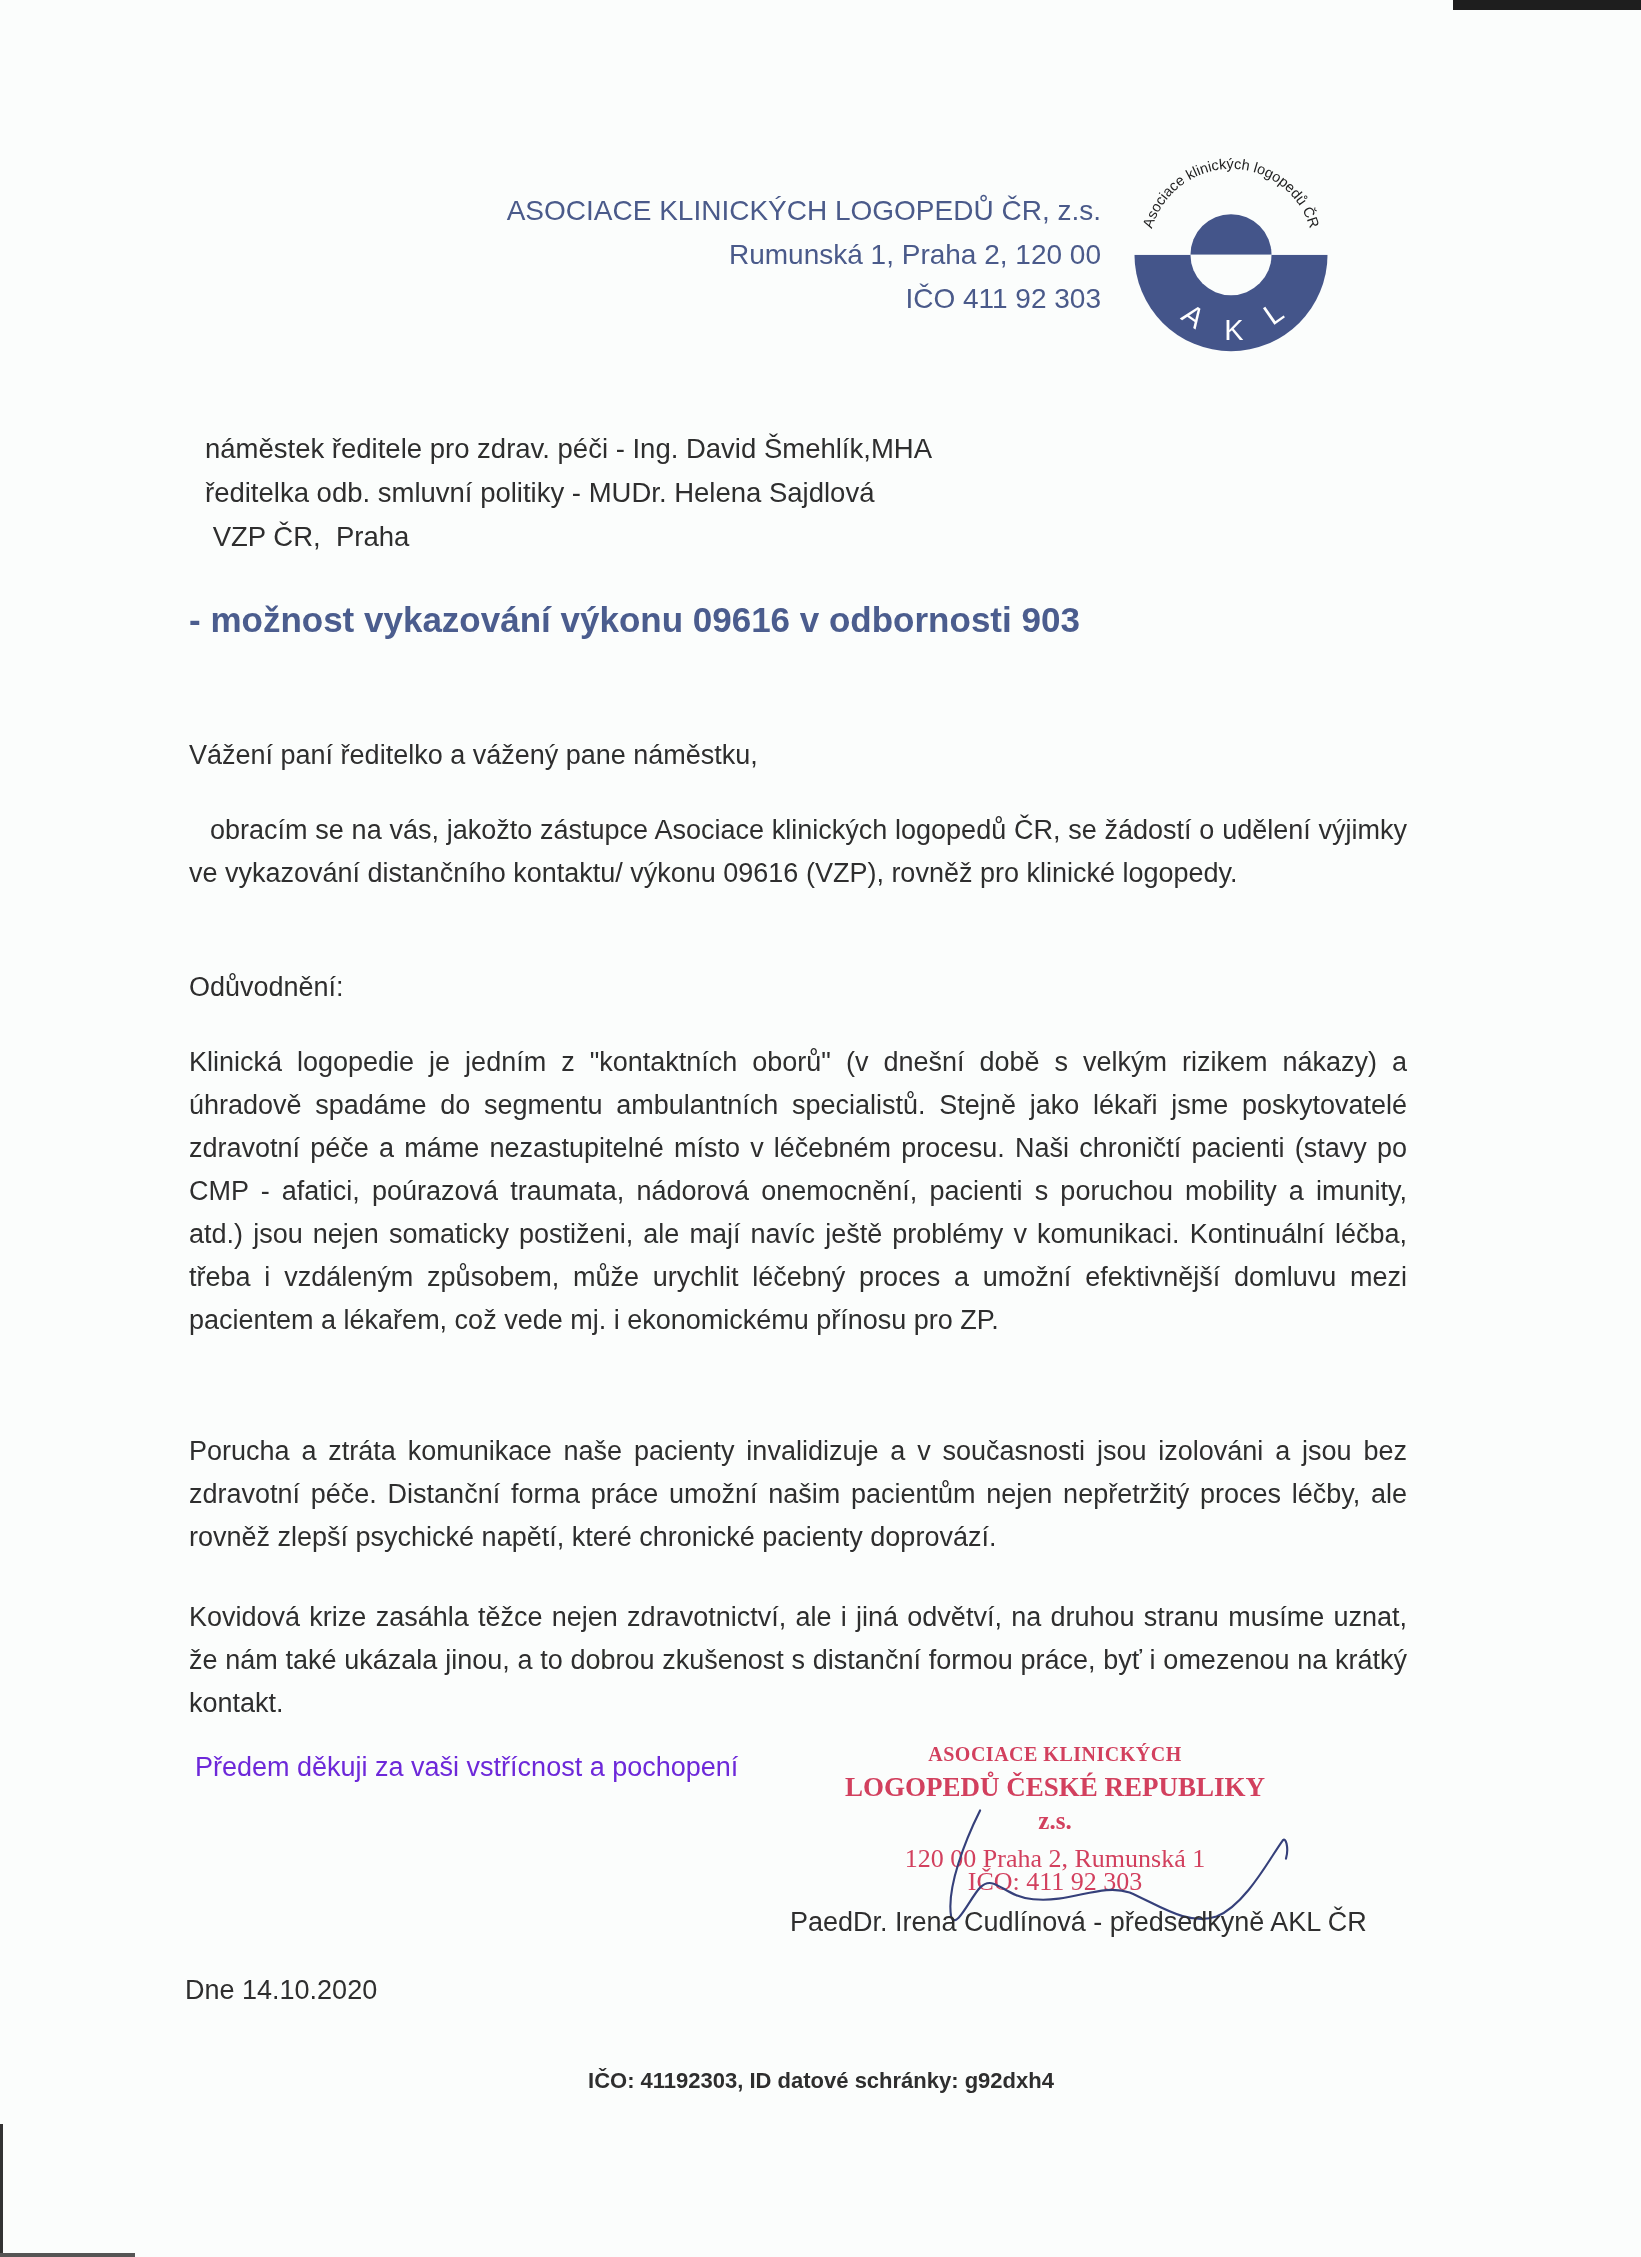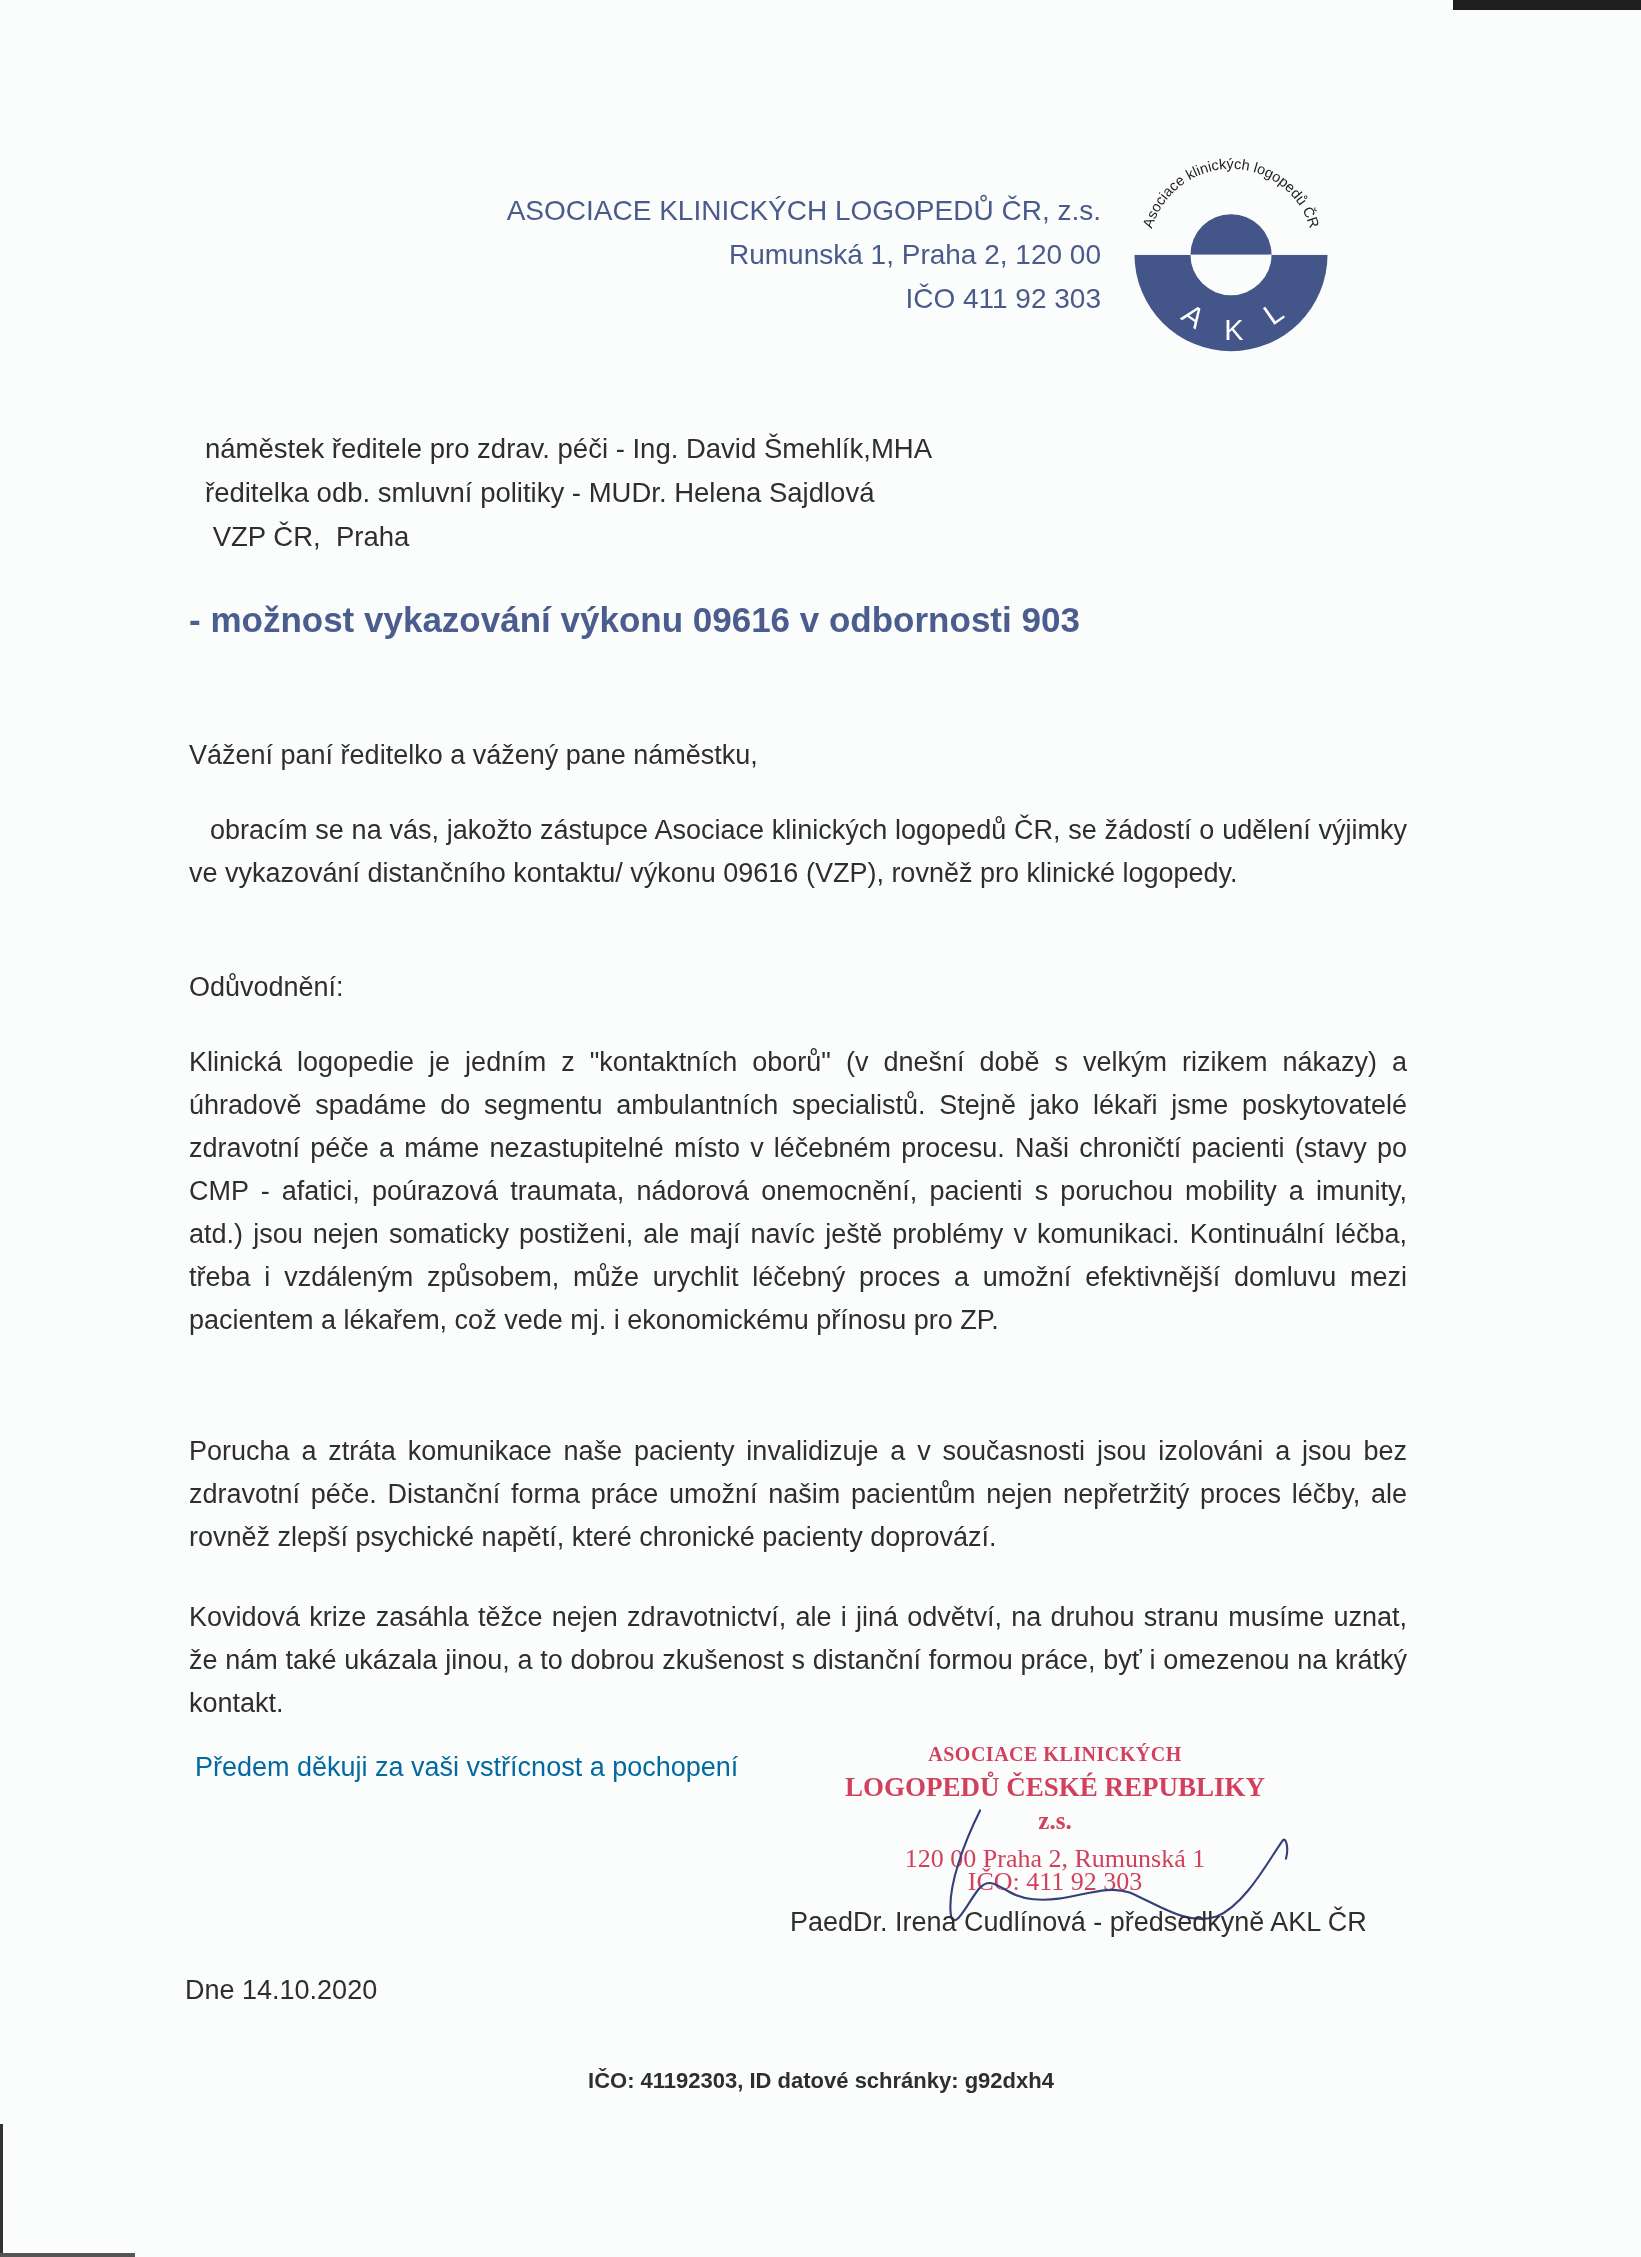--- a/index.html
+++ b/index.html
@@ -27,21 +27,21 @@
   .para { position:absolute; left:189px; width:1218px; font-size:27px; line-height:43px; text-align:justify; color:#2e2e2e; }
   .para.indent { text-indent:21px; }
 
   .salutation { top:734px; }
   .p1 { top:809px; }
   .reason-label { top:966px; }
   .p2 { top:1041px; }
   .p3 { top:1430px; }
   .p4 { top:1596px; }
 
-  .thanks { position:absolute; left:195px; top:1752px; font-size:27px; color:#0369a1; white-space:nowrap; }
+  .thanks { position:absolute; left:195px; top:1752px; font-size:27px; color:#6d28d9; white-space:nowrap; }
 
   .stamp { position:absolute; left:828px; top:1738px; width:454px; text-align:center; color:#d2405e; font-family:"Liberation Serif", serif; }
   .stamp .s1 { font-size:20px; font-weight:bold; letter-spacing:0.5px; line-height:33px; }
   .stamp .s2 { font-size:27px; font-weight:bold; line-height:33px; }
   .stamp .s2 .zs { font-size:25px; }
   .stamp .s3, .stamp .s4 { font-family:Liberation Serif, serif; font-size:26px; line-height:23px; }
   .stamp .s3 { margin-top:9.7px; }
 
   .signature { position:absolute; left:927px; top:1791px; width:386px; height:145px; }
 

